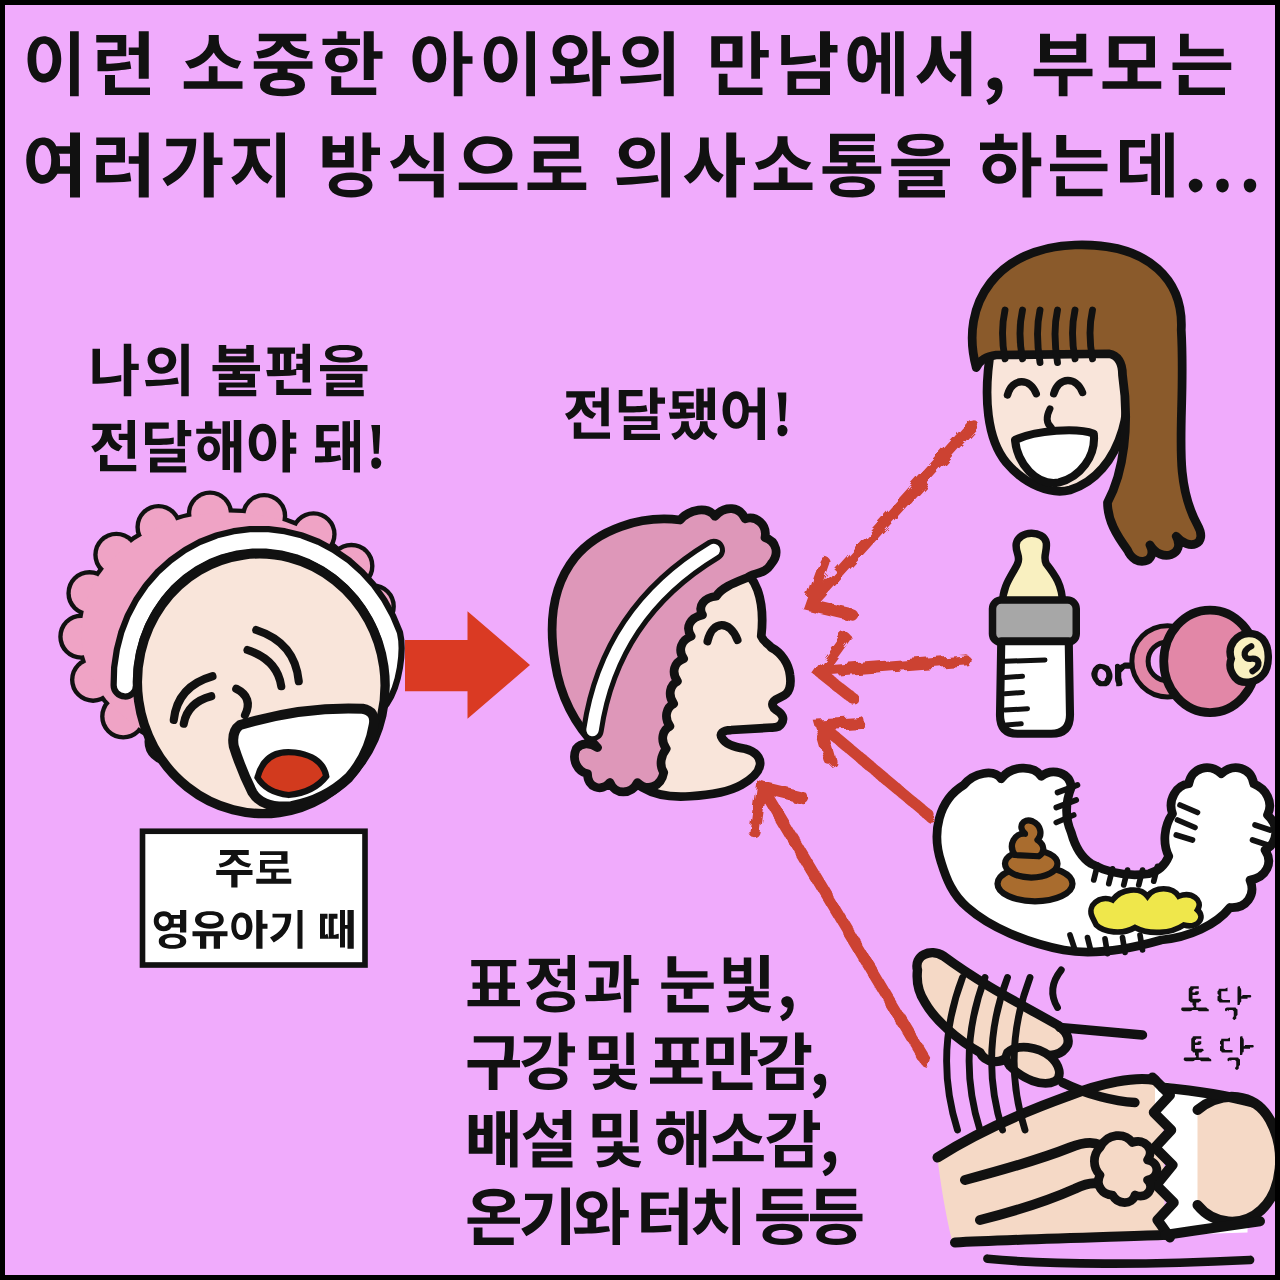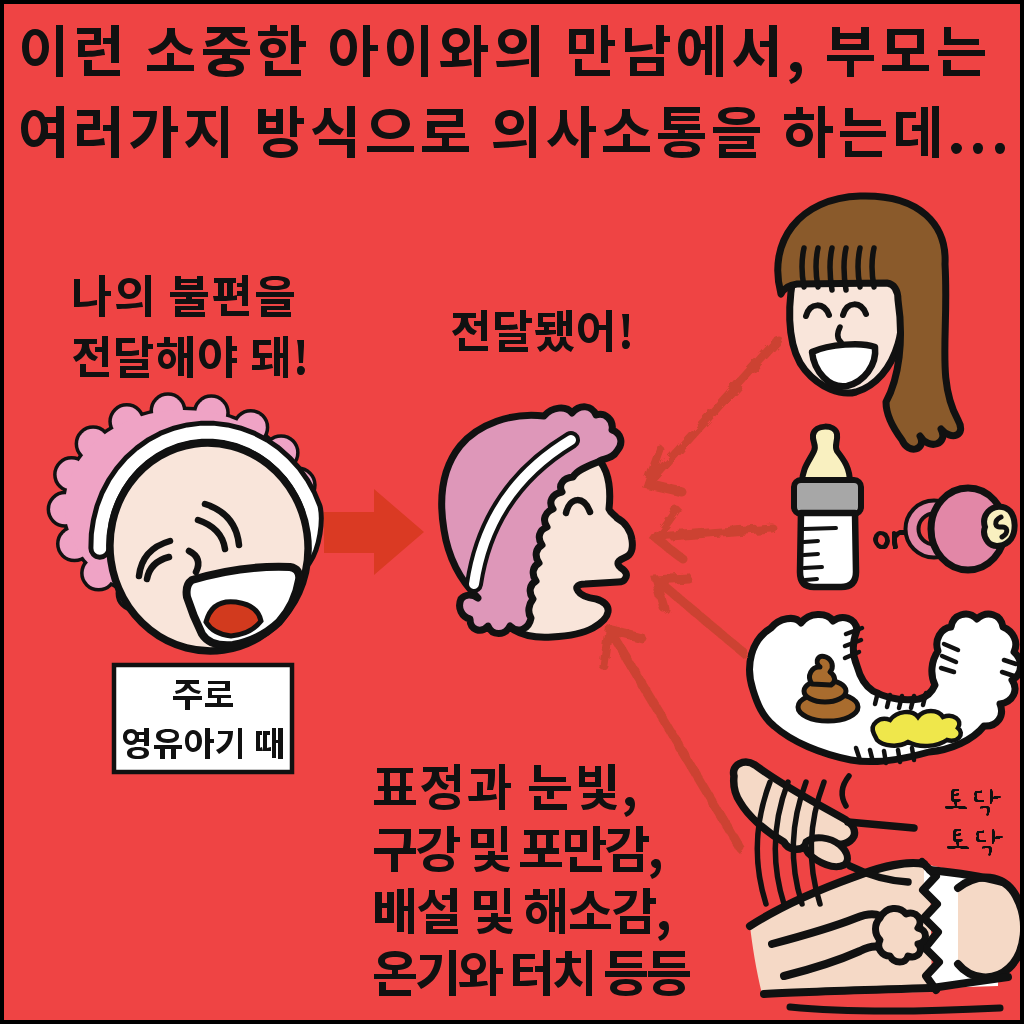--- a/index.html
+++ b/index.html
@@ -1,17 +1,17 @@
 <!DOCTYPE html>
 <html><head>
 <meta charset="utf-8">
 <style>
   html,body { margin:0; padding:0; background:#fff; }
   body { width:1024px; height:1024px; overflow:hidden; font-family:"DejaVu Sans", sans-serif; }
-  .panel { position:relative; width:1024px; height:1024px; box-sizing:border-box; background:#ef4444; }
+  .panel { position:relative; width:1024px; height:1024px; box-sizing:border-box; background:#f0abfc; }
   .panel svg { position:absolute; left:0; top:0; }
 </style>
 </head>
 <body>
 
 <div class="panel">
 <svg width="1024" height="1024" viewBox="0 0 1024 1024">
 <defs>
   <filter id="crayon" x="-20%" y="-20%" width="140%" height="140%">
     <feTurbulence type="fractalNoise" baseFrequency="0.09" numOctaves="2" seed="11" result="n"></feTurbulence>

